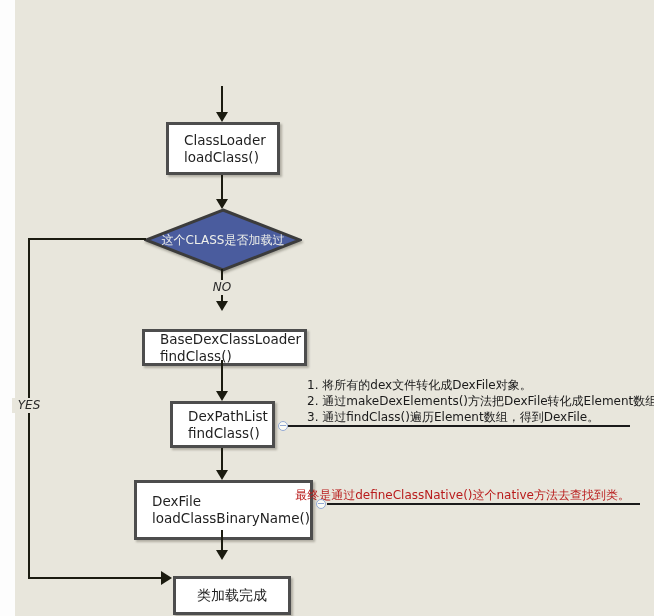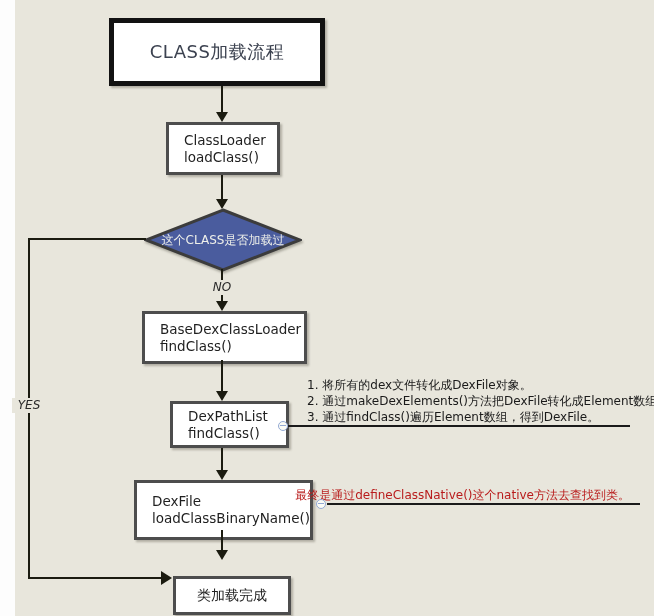--- a/index.html
+++ b/index.html
@@ -26,22 +26,22 @@
 
   .title-box{
     position:absolute;left:109px;top:18px;width:216px;height:68px;
     background:#fff;border:5px solid var(--title-border);box-sizing:border-box;
     display:flex;align-items:center;justify-content:center;
     font-size:18px;color:#3C4250;letter-spacing:.5px;
     box-shadow:2px 2px 2px rgba(110,108,95,.45);
   }
 
   .classloader-box{left:166px;top:122px;width:114px;height:53px;}
-  .basedex-box{left:142px;top:311px;width:165px;height:53px;}
-  .dexpathlist-box{left:170px;top:401px;width:119px;height:47px;}
+  .basedex-box{left:142px;top:329px;width:165px;height:37px;}
+  .dexpathlist-box{left:170px;top:401px;width:105px;height:47px;}
   .dexfile-box{left:134px;top:480px;width:179px;height:60px;}
   .complete-box{left:173px;top:576px;width:118px;height:39px;font-size:14px;}
 
   .diamond-wrap{position:absolute;left:144px;top:208px;width:158px;height:64px;filter:drop-shadow(1px 2px 1px rgba(110,108,95,.5));}
   .diamond-wrap svg{display:block;}
   .diamond-wrap polygon{fill:var(--decision-fill);stroke:#3C3C3C;stroke-width:3;}
   .diamond-label{
     position:absolute;left:0;top:0;width:100%;height:100%;
     display:flex;align-items:center;justify-content:center;
     color:#EFF0EA;font-size:12px;
@@ -72,23 +72,20 @@
   }
   .circle-1{left:278px;top:421px;}
   .circle-2{left:316px;top:499px;}
 </style>
 </head>
 <body>
 
 <div class="canvas">
   <div class="left-strip"></div>
 
-  <div class="title-box">
-    <span>CLASS加载流程</span>
-  </div>
 
   <div class="vline" style="left:221px;top:86px;height:27px;"></div>
   <div class="arr-down" style="left:216px;top:112px;"></div>
 
   <div class="node left-text classloader-box">
     <span>ClassLoader</span>
     <span>loadClass()</span>
   </div>
 
   <div class="vline" style="left:221px;top:175px;height:25px;"></div>

